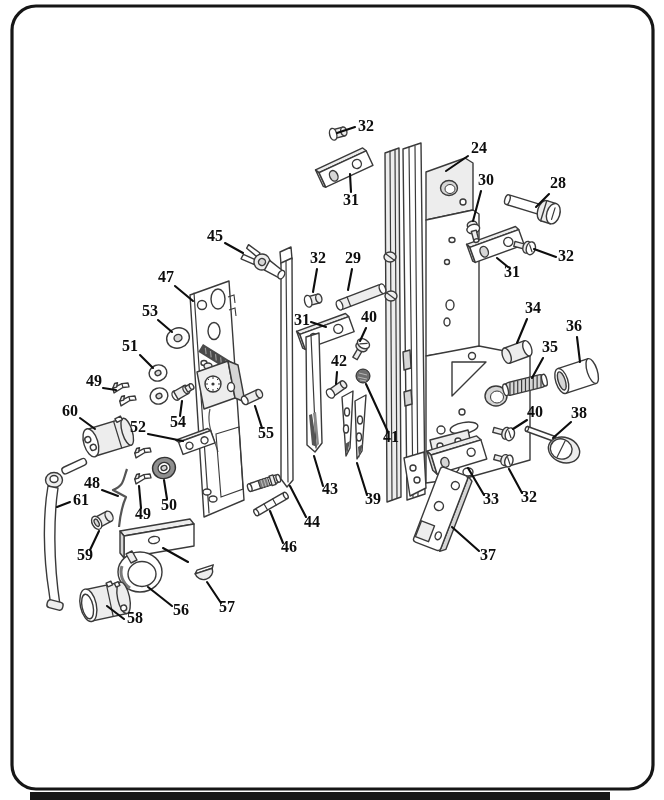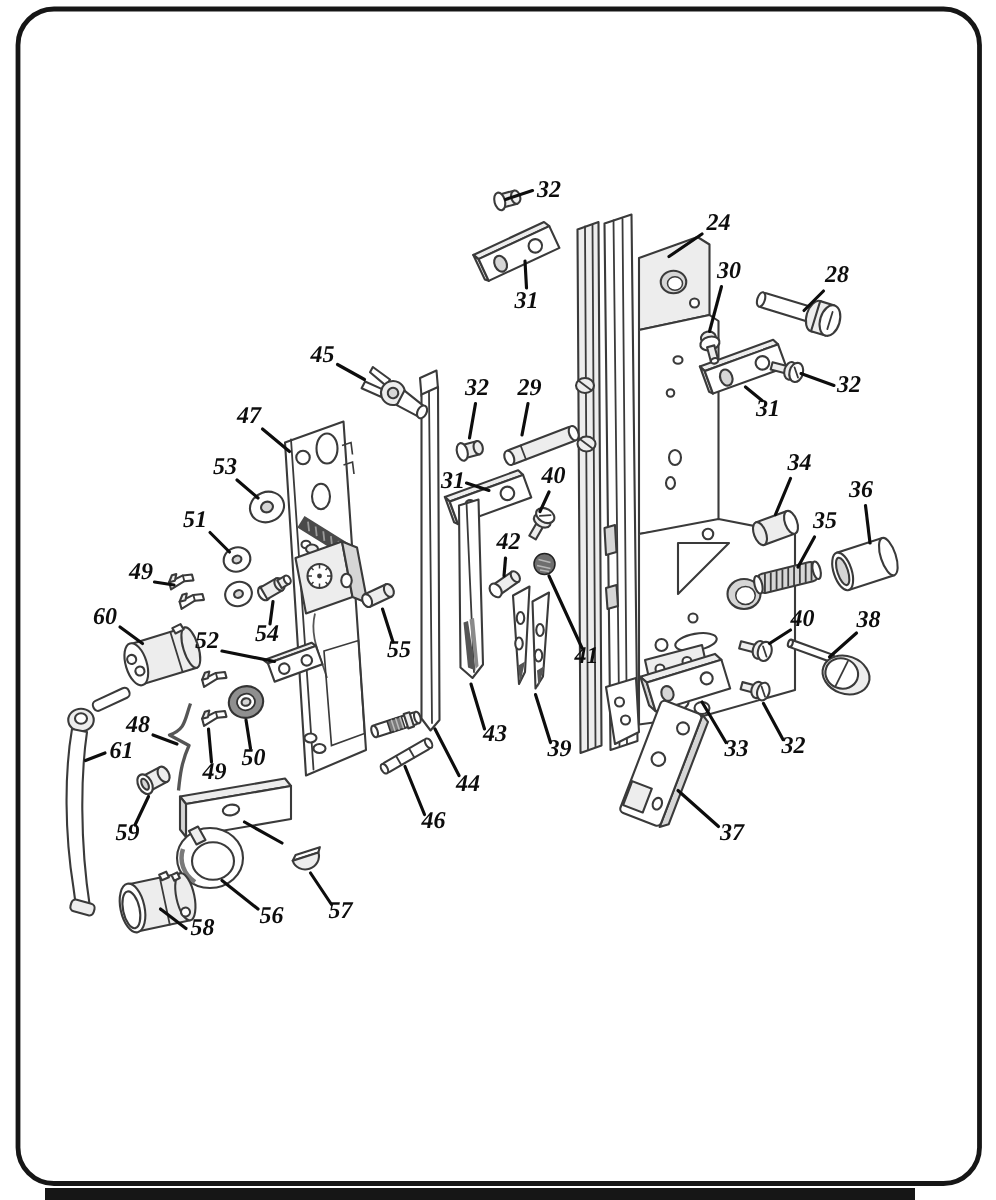--- a/index.html
+++ b/index.html
@@ -1,16 +1,16 @@
 <!DOCTYPE html>
 <html style="--page-bg: #ffffff; --border-color: #161616; --part-stroke: #3a3a3a; --label-color: #0d0d0d;"><head>
 <meta charset="utf-8">
 <style>
   html,body{margin:0;padding:0;background:#fff;width:664px;height:800px;overflow:hidden;}
-  #page{width:532px;height:800px;position:relative;background:var(--page-bg,#fff);font-style:italic;}
+  #page{width:532px;height:800px;position:relative;background:var(--page-bg,#fff);}
   svg{display:block;}
   .p{fill:#ffffff;stroke:var(--part-stroke,#3a3a3a);stroke-width:1.4;stroke-linejoin:round;stroke-linecap:round;}
   .pf{fill:#ededed;}
   .pd{fill:#d6d6d6;}
   .pk{fill:#6e6e6e;}
   g[data-name^="part-"] line{stroke:var(--part-stroke,#3a3a3a);stroke-width:1.2;stroke-linecap:round;}
   text.callout{font-family:"Liberation Serif","DejaVu Serif",serif;font-weight:bold;font-size:16px;
                fill:var(--label-color,#0d0d0d);text-anchor:middle;}
   line.leader{stroke:var(--label-color,#0d0d0d);stroke-width:2.1;stroke-linecap:round;}
 </style>

